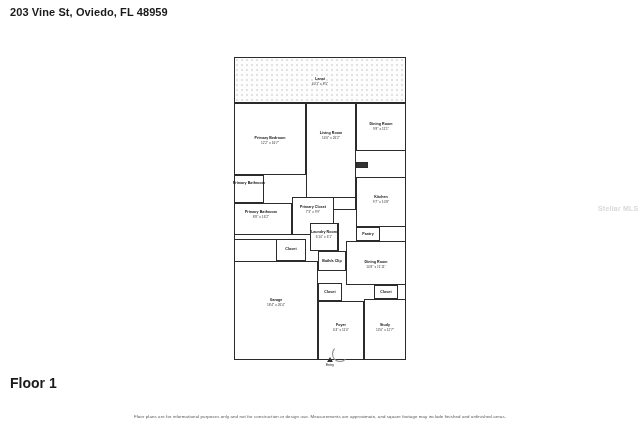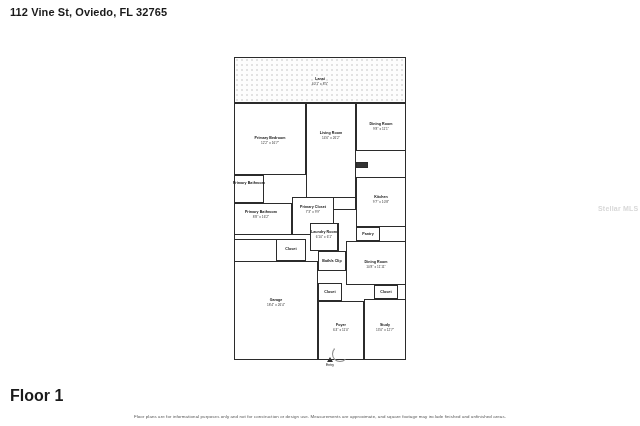--- a/index.html
+++ b/index.html
@@ -20,23 +20,22 @@
     left: 10px;
     top: 6px;
     font-size: 11px;
     font-weight: bold;
     letter-spacing: 0.1px;
   }
   #floor-label {
     position: absolute;
     left: 10px;
     top: 375px;
-    font-size: 16px;
+    font-size: 14px;
     font-weight: bold;
-    margin-top: 12px;
   }
   #disclaimer {
     position: absolute;
     left: 0;
     top: 414px;
     width: 640px;
     text-align: center;
     font-size: 4.4px;
     color: #555;
     letter-spacing: 0.1px;
@@ -113,21 +112,21 @@
     position: absolute;
     width: 0; height: 0;
     border-left: 3px solid transparent;
     border-right: 3px solid transparent;
     border-bottom: 5px solid #333;
   }
 </style>
 </head>
 <body>
 
-<div id="title">112 Vine St, Oviedo, FL 32765</div>
+<div id="title">203 Vine St, Oviedo, FL 48959</div>
 
 <div id="plan">
 
   <div class="room lanai" style="left:0px; top:0px; width:172px; height:46px;"></div>
   <div class="lbl" style="left:86px; top:24px;">
     <span class="nm">Lanai</span>
     <span class="dim">40'1" x 8'5"</span>
   </div>
 
   <div class="room" style="left:0px; top:46px; width:172px; height:257px;"></div>

